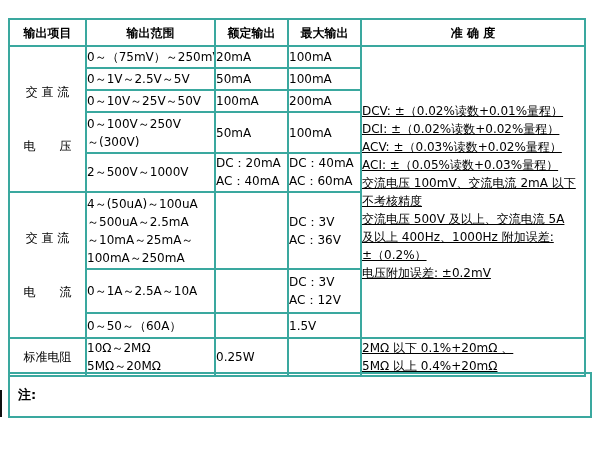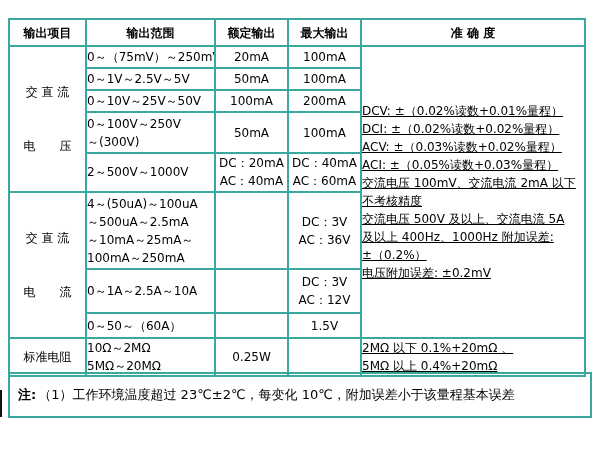--- a/index.html
+++ b/index.html
@@ -22,21 +22,21 @@
   }
   table.spec td{
     border:2px solid var(--teal);
     padding:0;vertical-align:middle;
     font-size:12px;line-height:18px;
     overflow:hidden;
   }
   td.hdr{font-weight:bold;font-size:14px;text-align:center;}
   td.item{text-align:center;font-size:14px;line-height:21px;white-space:pre;}
   td.range{text-align:left;padding-left:9px;white-space:nowrap;}
-  td.num{text-align:center;white-space:nowrap;}
+  td.num{white-space:nowrap;}
   td.acc{
     text-align:left;padding-left:7px;
     font-size:12.5px;line-height:19px;white-space:nowrap;text-decoration:underline;
   }
   .note-box{
     position:absolute;left:8px;top:372px;
     width:572px;height:42px;
     border:2px solid var(--teal);
     display:flex;align-items:center;
     padding-left:8px;box-sizing:content-box;
@@ -202,18 +202,17 @@
       <td class="acc">
         <div>2MΩ 以下 0.1%+20mΩ 、</div>
         <div>5MΩ 以上 0.4%+20mΩ</div>
       </td>
     </tr>
   </tbody>
     </table>
 
   <div class="note-box">
     <span class="note-prefix">注:</span>
-    <span>（1）工作环境温度超过 23℃±2℃，每变化 10℃，附加误差小于该量程基本误差</span>
   </div>
 
   <div class="edge-mark"></div>
 
 </div>
 
 </body></html>

